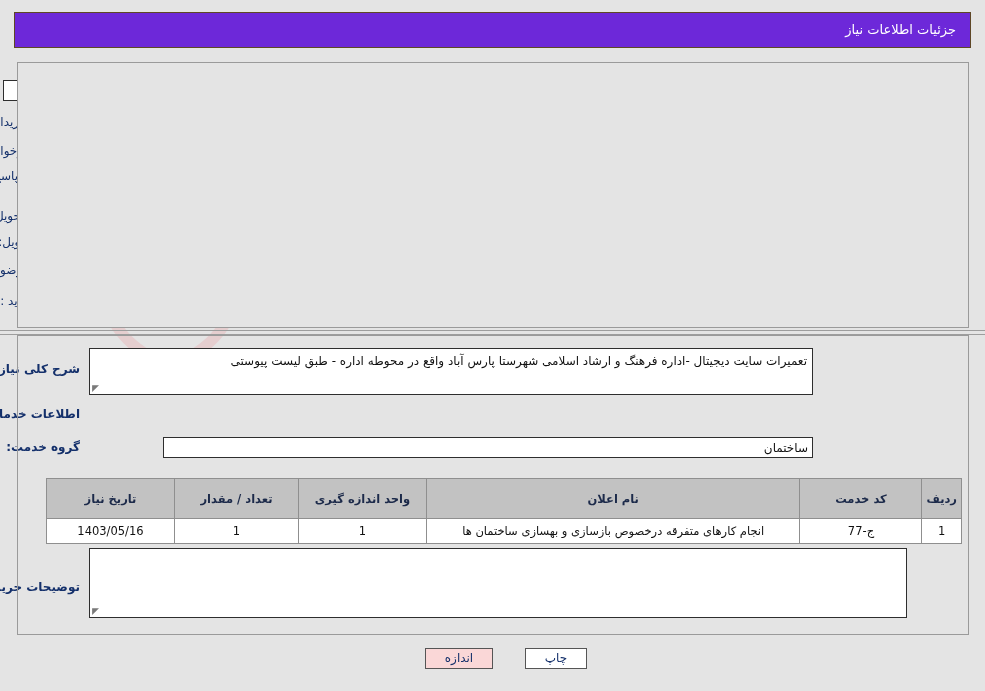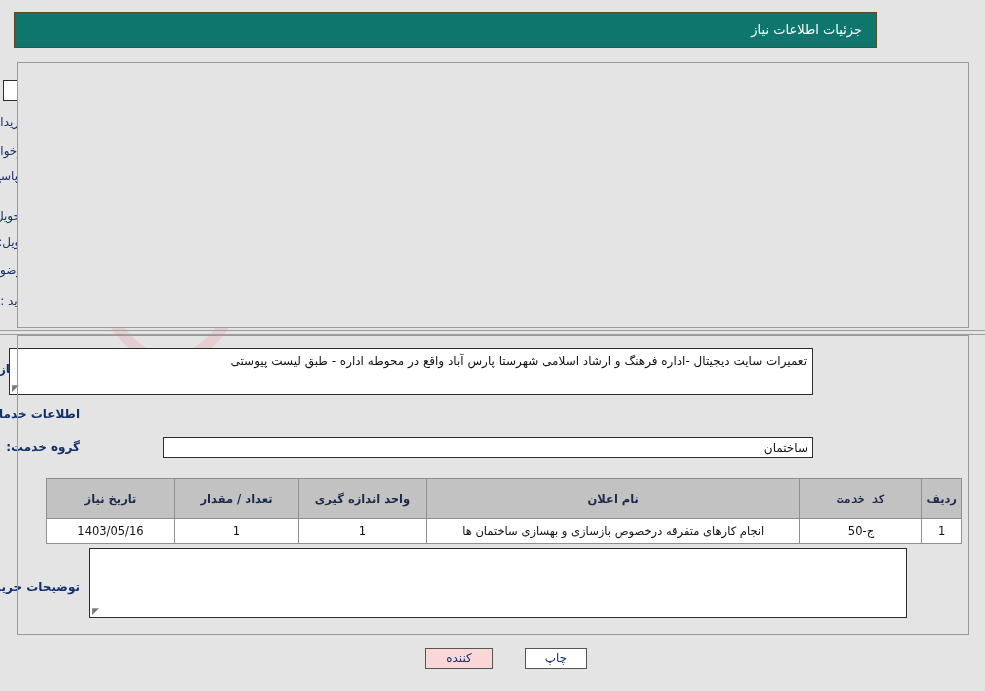--- a/index.html
+++ b/index.html
@@ -39,22 +39,22 @@
     direction: ltr;
     font-family: "DejaVu Sans", "Liberation Sans", sans-serif;
     white-space: nowrap;
   }
   #watermark .wm-shield { position: absolute; left: 0px; top: 0px; }
 
   
   #header-bar {
     position: absolute;
     left: 14px; top: 12px;
-    width: 863px; height: 36px;
-    background: #0f766e;
+    width: 957px; height: 36px;
+    background: #6d28d9;
     border: 1px solid #5e4726;
     color: #ffffff;
     z-index: 3;
   }
   #header-bar .title {
     position: absolute;
     right: 14px; top: 9px;
     font-size: 13px;
     color: #ffffff;
   }
@@ -296,55 +296,55 @@
     <span class="chk" id="treasury-chk"></span>
     <span class="radio-label" style="margin:0 6px 0 0;">پرداخت تمام یا بخشی از مبلغ خرید،از محل "اسناد خزانه اسلامی" خواهد بود.</span>
   </div>
 
   <div class="divider" style="top:330px;"></div>
   <div class="divider" style="top:334px;"></div>
 
   <div class="panel" id="panel-mid"></div>
 
   <div class="lbl" style="right:905px; top:362px; font-weight:bold;">شرح کلی نیاز:</div>
-  <div class="ta" style="right:172px; top:348px; width:804px; height:47px;">
+  <div class="ta" style="right:172px; top:348px; width:724px; height:47px;">
     <span>تعمیرات سایت دیجیتال -اداره فرهنگ و ارشاد اسلامی شهرستا پارس آباد واقع در محوطه اداره - طبق لیست پیوستی</span>
     <span class="grip">◥</span>
   </div>
 
   <div class="section-title" style="right:905px; top:407px;">اطلاعات خدمات مورد نیاز</div>
 
   <div class="lbl" style="right:905px; top:440px; font-weight:bold;">گروه خدمت:</div>
   <div class="fld right" style="right:172px; top:437px; width:650px;padding-left:14px;">ساختمان</div>
 
   <table id="svc-table">
     <thead>
       <tr>
         <th style="width:34px;text-align:right;">ردیف</th>
-        <th style="width:122px;font-family:Liberation Mono, monospace;">کد خدمت</th>
+        <th style="width:122px;">کد خدمت</th>
         <th>نام اعلان</th>
         <th style="width:128px;">واحد اندازه گیری</th>
         <th style="width:124px;">تعداد / مقدار</th>
         <th style="width:128px;">تاریخ نیاز</th>
       </tr>
     </thead>
     <tbody>
       <tr>
         <td>1</td>
-        <td>ج-50</td>
+        <td>ج-77</td>
         <td class="name">انجام کارهای متفرقه درخصوص بازسازی و بهسازی ساختمان ها</td>
         <td>1</td>
         <td>1</td>
         <td>1403/05/16</td>
       </tr>
     </tbody>
   </table>
 
   <div class="lbl" style="right:905px; top:580px; font-weight:bold;">توضیحات خریدار;</div>
   <div class="ta" style="right:78px; top:548px; width:818px; height:70px;">
     <span></span>
     <span class="grip">◥</span>
   </div>
 
   <button class="btn" id="btn-print" style="right:398px; top:648px; width:62px;">چاپ</button>
-  <button class="btn" id="btn-back" style="right:492px; top:648px; width:68px;">کننده</button>
+  <button class="btn" id="btn-back" style="right:492px; top:648px; width:68px;">اندازه</button>
 
 </div>
 
 </body></html>

